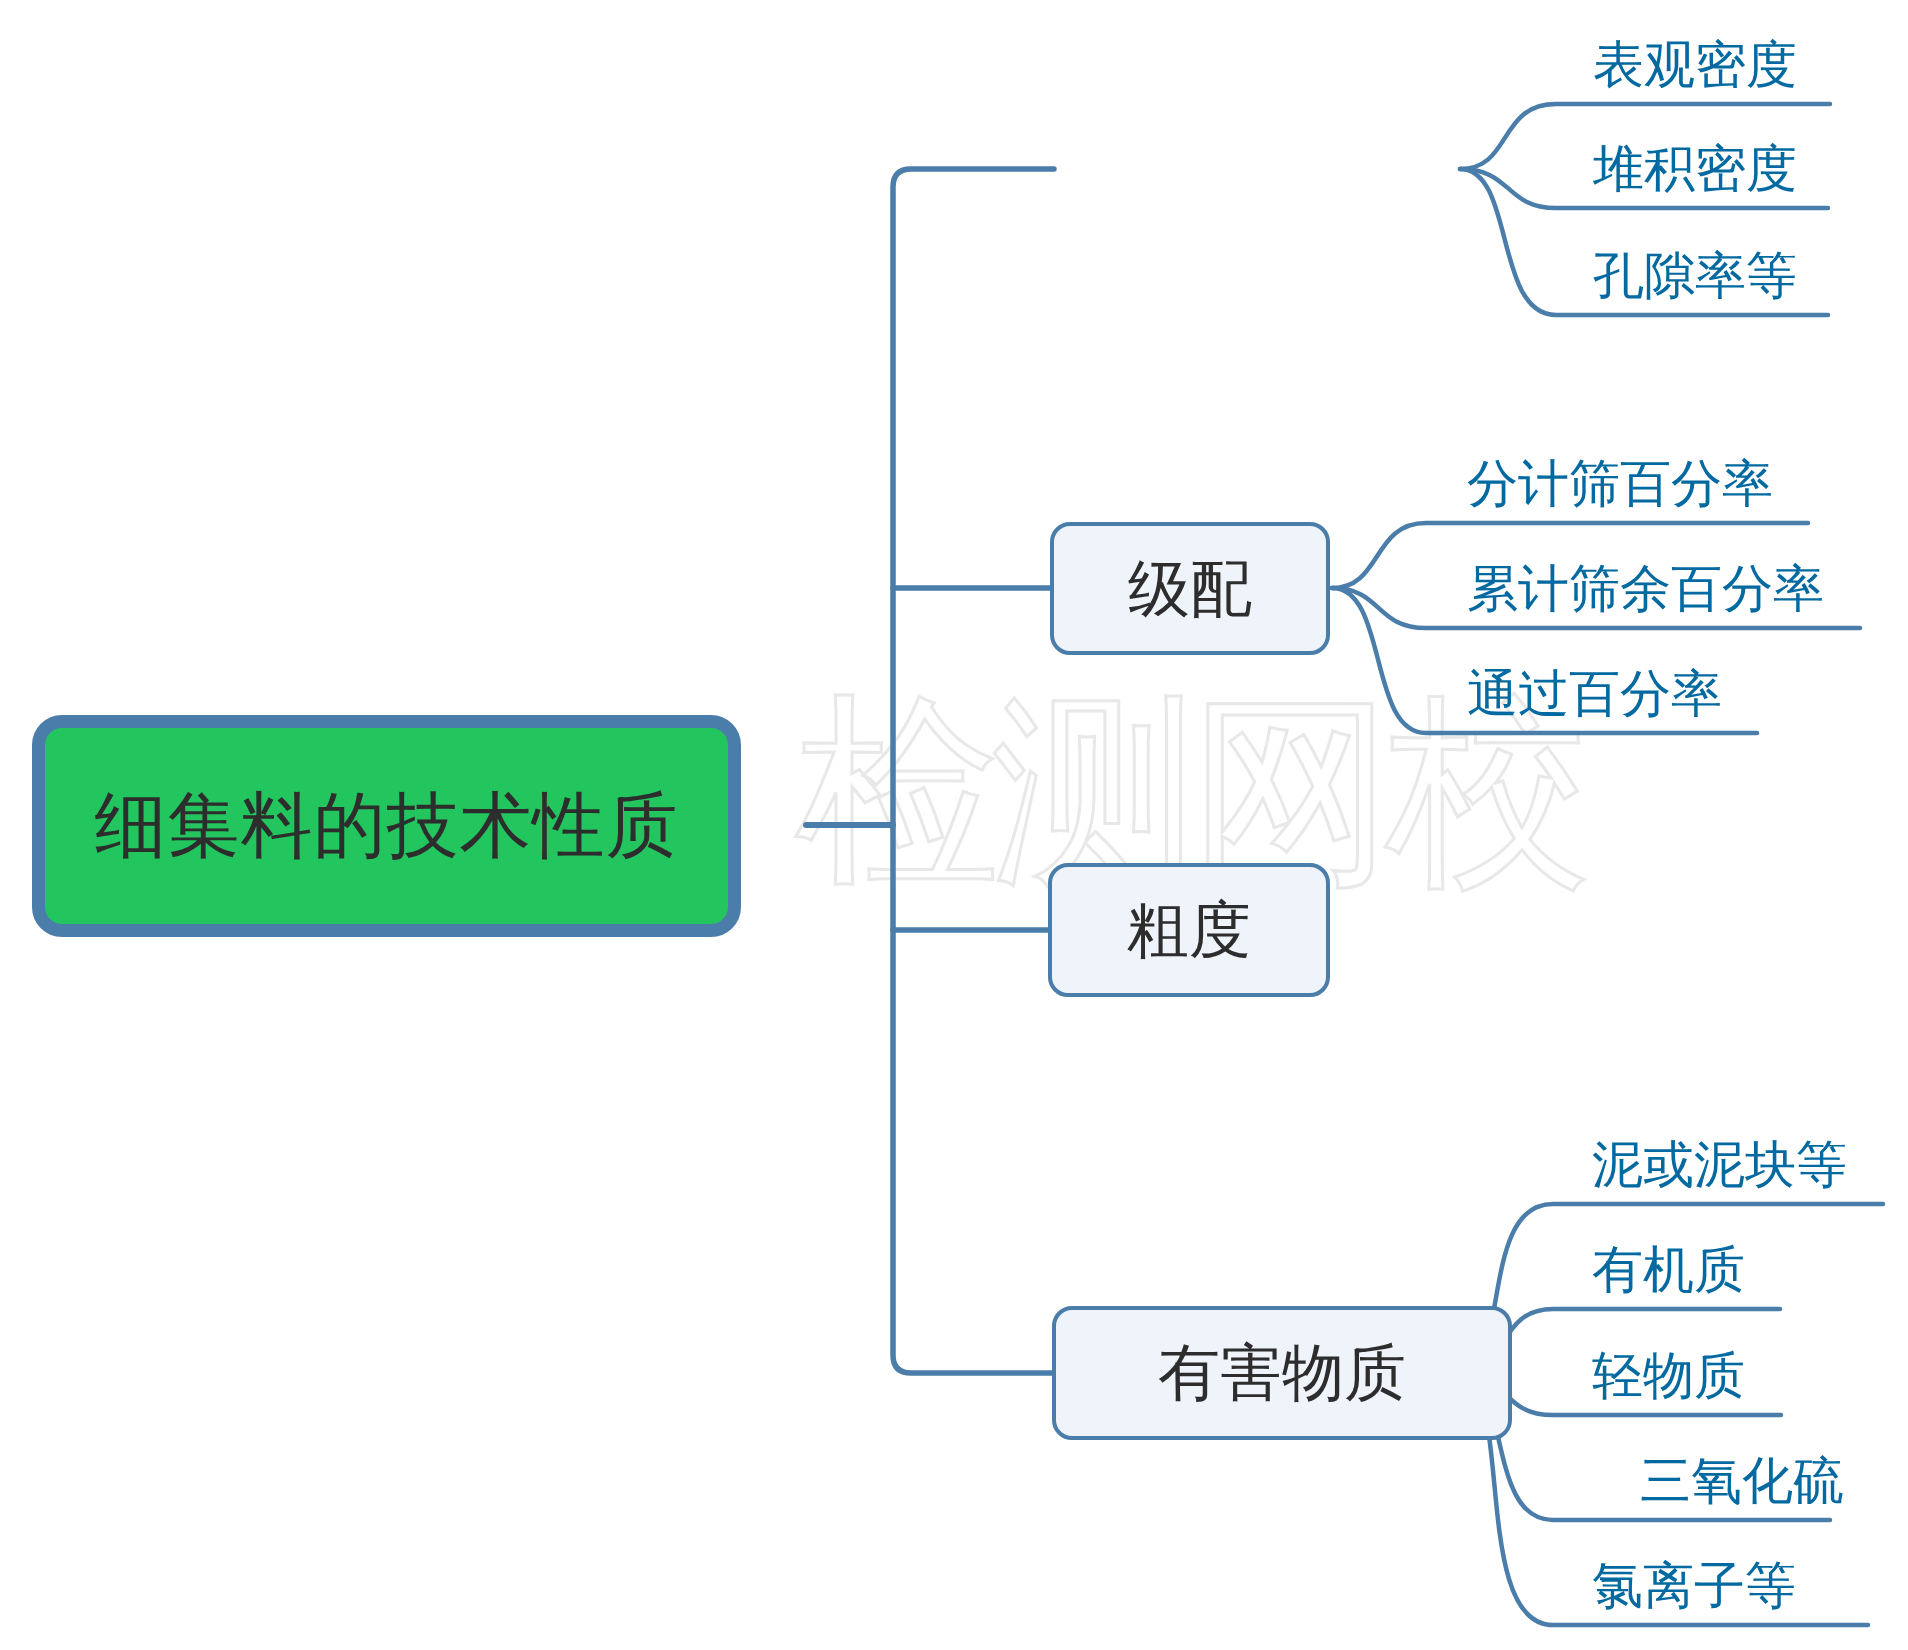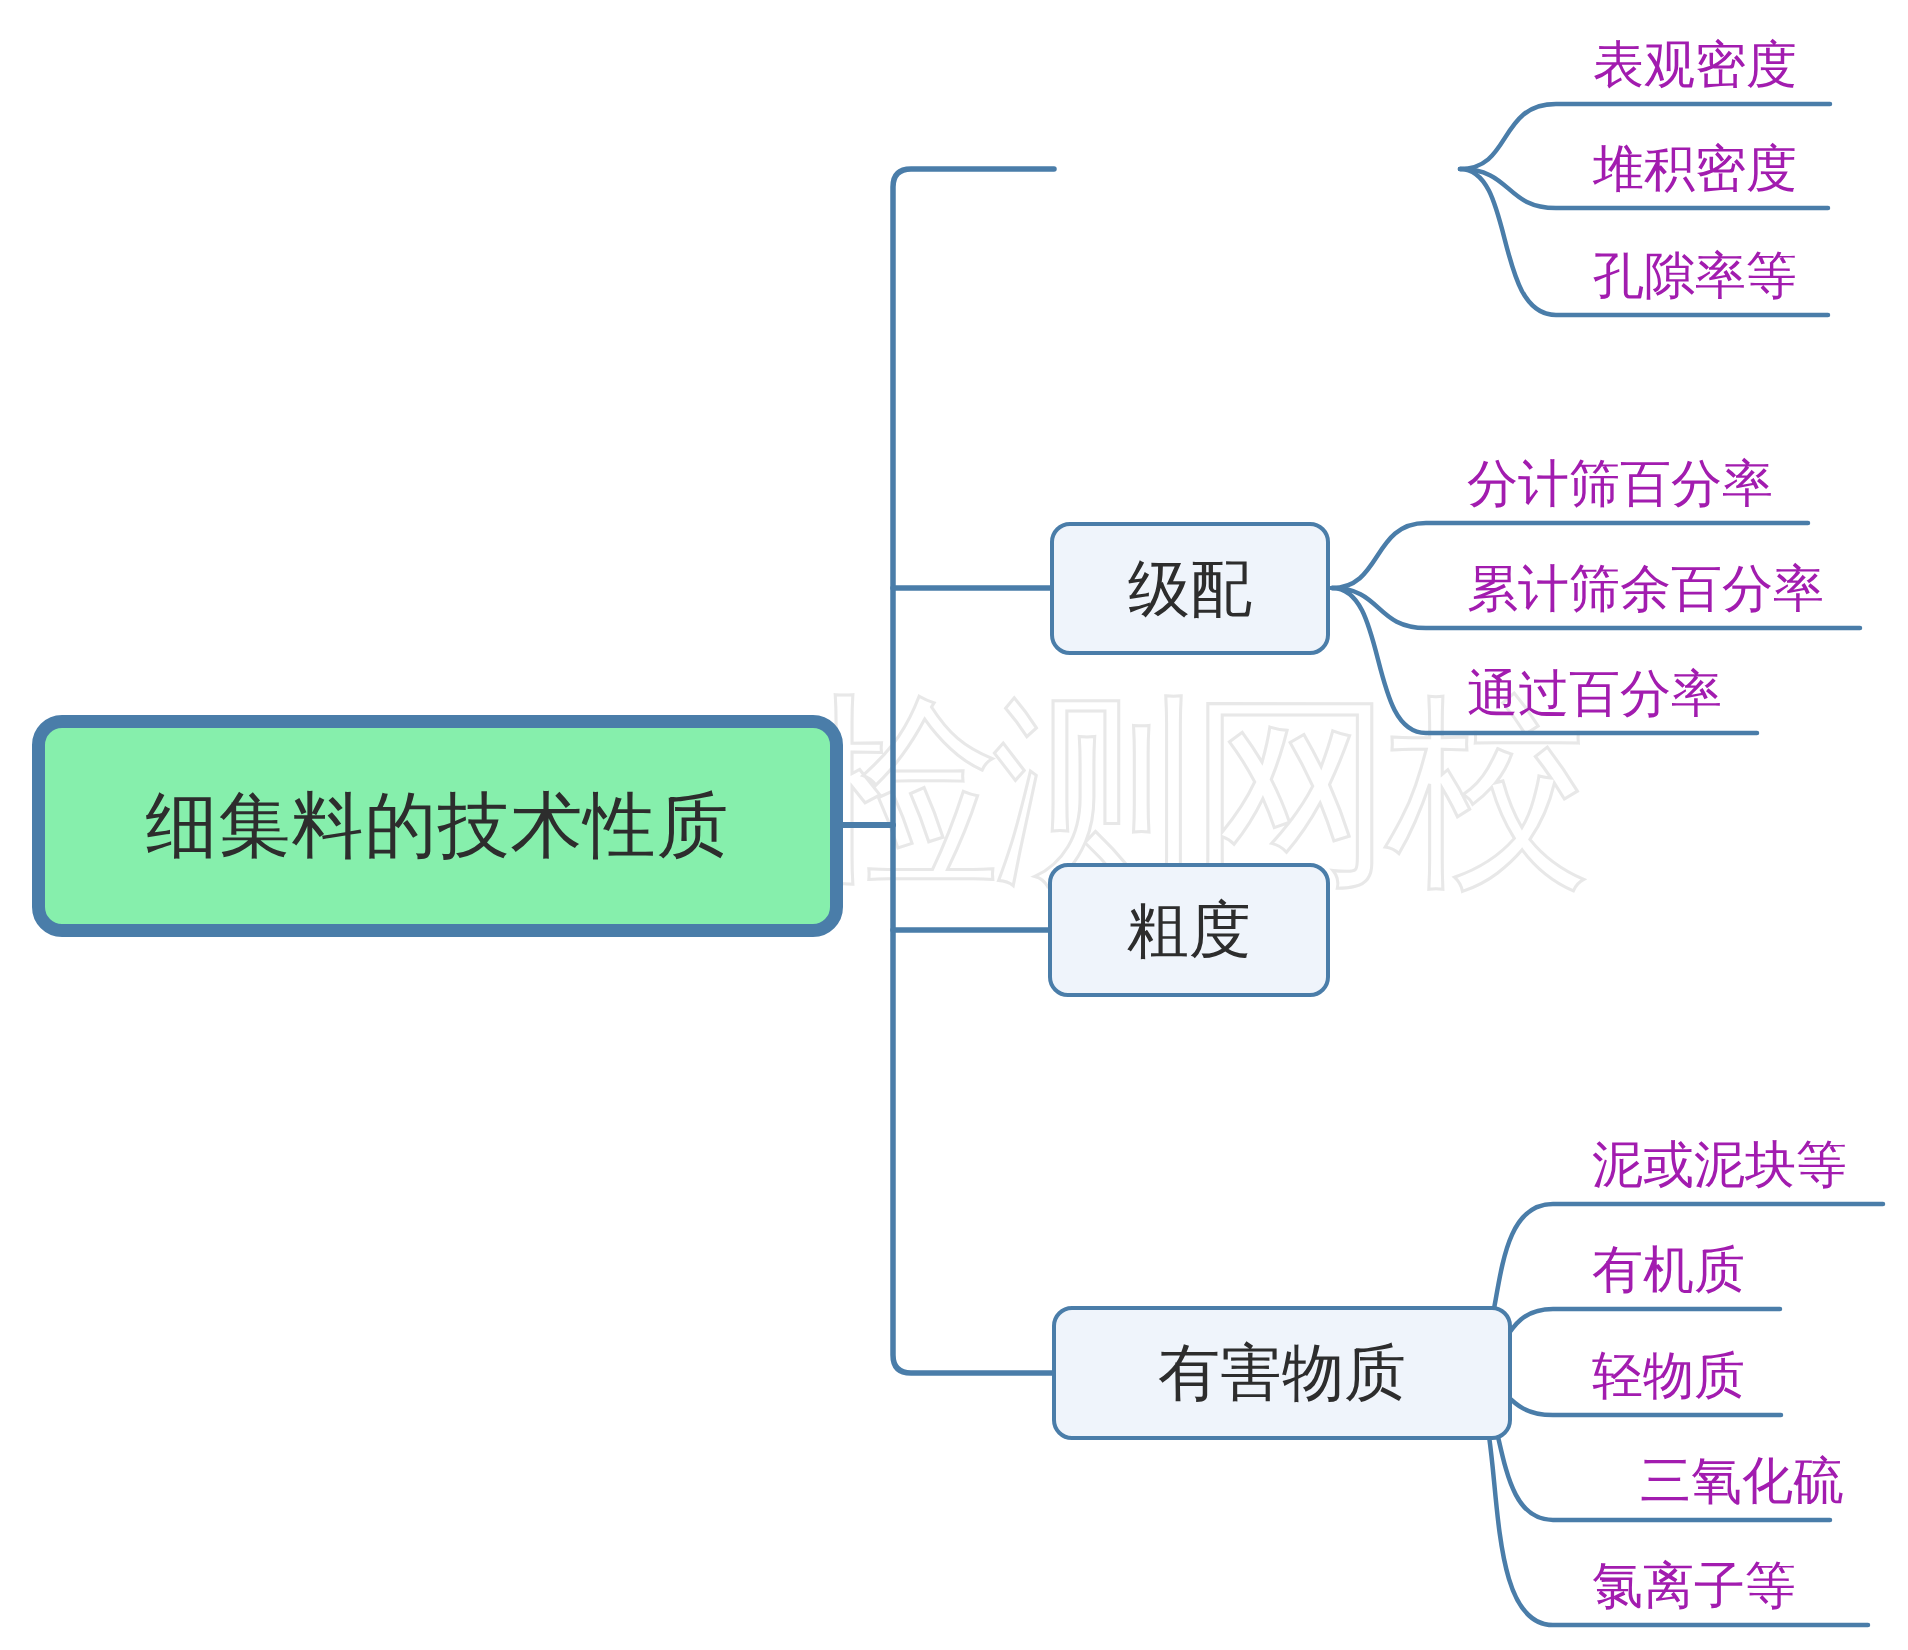--- a/index.html
+++ b/index.html
@@ -26,41 +26,41 @@
   svg.wires{position:absolute;left:0;top:0;z-index:2;}
   .node{
     position:absolute;
     box-sizing:border-box;
     display:flex;align-items:center;justify-content:center;
     color:#2d2d2d;
     white-space:nowrap;
     z-index:3;
   }
   .node-root{
-    left:32px;top:715px;width:811px;height:222px;
-    background:#86efac;
+    left:32px;top:715px;width:709px;height:222px;
+    background:#22c55e;
     border:13px solid #4a7da9;
     border-radius:30px;
     font-size:72px;letter-spacing:1px;
   }
   .node-branch{
     background:#eff4fb;
     border:4px solid #4a7da9;
     border-radius:20px;
     font-size:62px;
   }
   .nb-1{left:1054px;top:102px;width:401px;height:134px;}
   .nb-2{left:1050px;top:522px;width:280px;height:133px;}
   .nb-3{left:1048px;top:863px;width:282px;height:134px;}
   .nb-4{left:1052px;top:1306px;width:460px;height:134px;}
   .leaf{
     position:absolute;
     font-size:51px;
     line-height:1;
-    color:#a21caf;
+    color:#0369a1;
     white-space:nowrap;
     z-index:3;
   }
 </style>
 </head>
 <body>
 
 <div class="canvas">
 
   <div class="watermark">检测网校</div>

